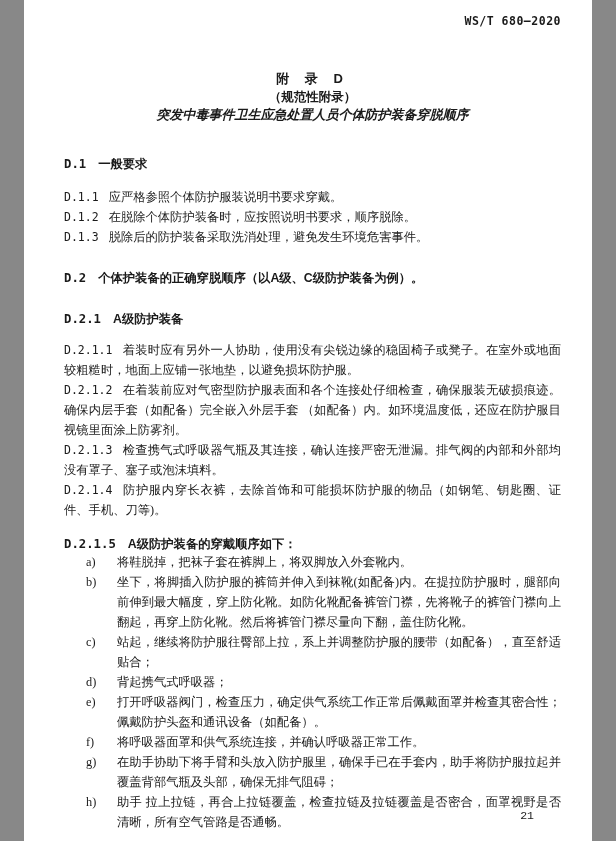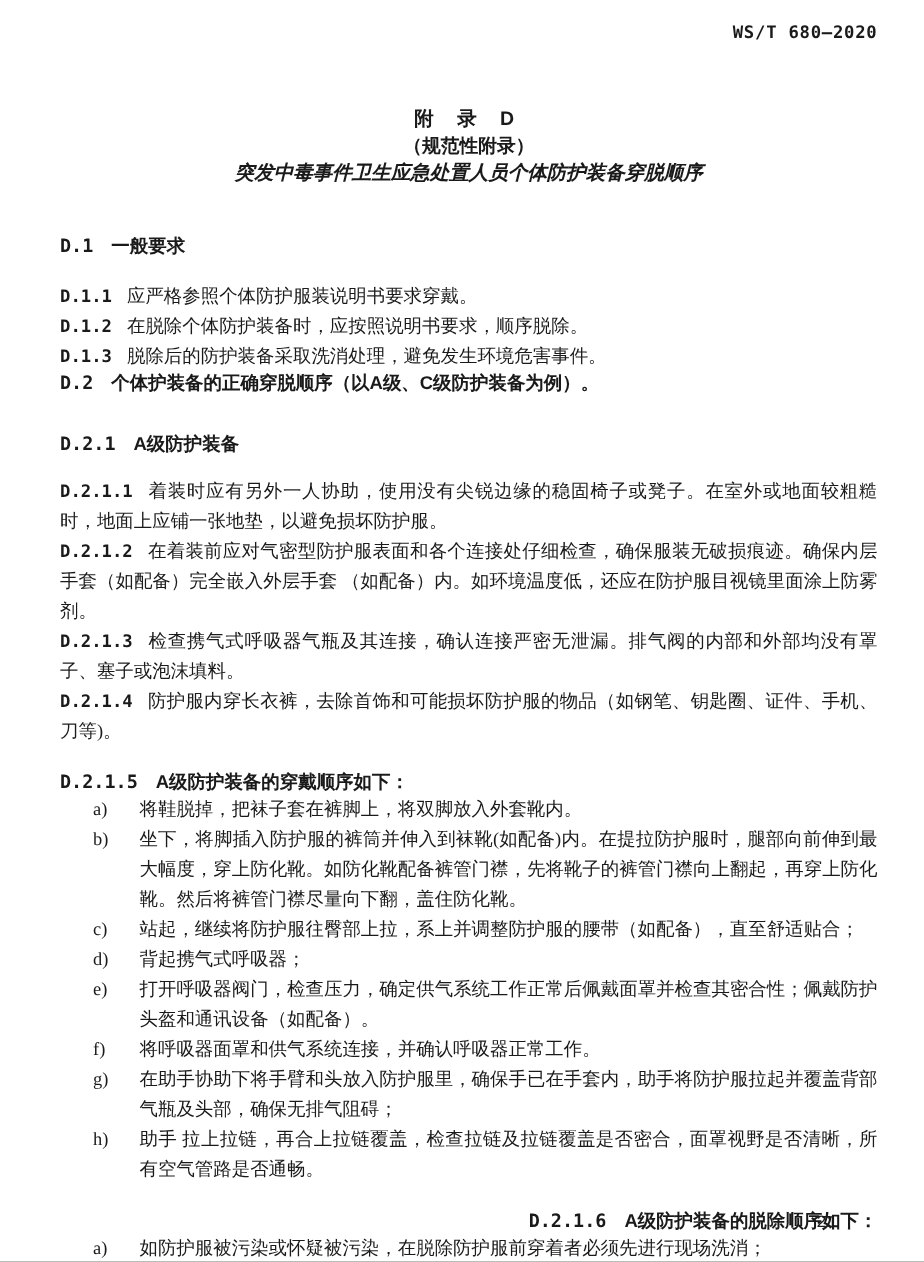--- a/index.html
+++ b/index.html
@@ -1,18 +1,18 @@
 <!DOCTYPE html>
 <html><head>
 <meta charset="utf-8">
 <style>
   html,body { margin:0; padding:0; background:#888; }
   .page {
     position:relative;
-    width:616px; height:841px;
+    width:568px; height:841px;
     margin:0 auto;
     background:#ffffff;
     color:#1a1a1a;
     font-family:"Liberation Serif","DejaVu Serif",serif;
     font-size:12.3px;
     line-height:20px;
     overflow:hidden;
     box-sizing:border-box;
   }
   .doc-header {
@@ -26,29 +26,29 @@
   .title-note { font-size:12.5px; line-height:18px; }
   .title-main { font-size:13px; line-height:18px;font-style:italic; }
   .sec-heading {
     font-weight:bold;
     font-family:"Liberation Sans","DejaVu Sans",sans-serif;
     font-size:12.3px; line-height:16px;
   }
   .sec-heading .hnum { margin-right:12px; font-family:"DejaVu Sans Mono","Liberation Mono",monospace; }
   .clause { margin:0; text-align:justify; }
   .clause .cnum {
-    font-weight:bold;
+    font-weight:normal;
     font-family:"DejaVu Sans Mono","Liberation Mono",monospace;
     font-size:11.5px;
     margin-right:10px;
   }
   .mt-title { margin-top:0px; }
   .mt-d1 { margin-top:32px; }
   .mt-body1 { margin-top:15px; }
-  .mt-d2 { }
+  .mt-d2 { margin-top:23px; }
   .mt-d21 { margin-top:25px; }
   .mt-d211 { margin-top:13px; }
   .mt-d215 { margin-top:16px; }
   .mt-list { margin-top:11px; }
   .mt-d216 { margin-top:17px;text-align:right; }
   .lettered-list { margin:0; }
   .list-item { display:flex; margin:0; }
   .list-item .marker {
     flex:0 0 31px; padding-left:22px; box-sizing:content-box;
     font-family:"Liberation Serif","DejaVu Serif",serif;

